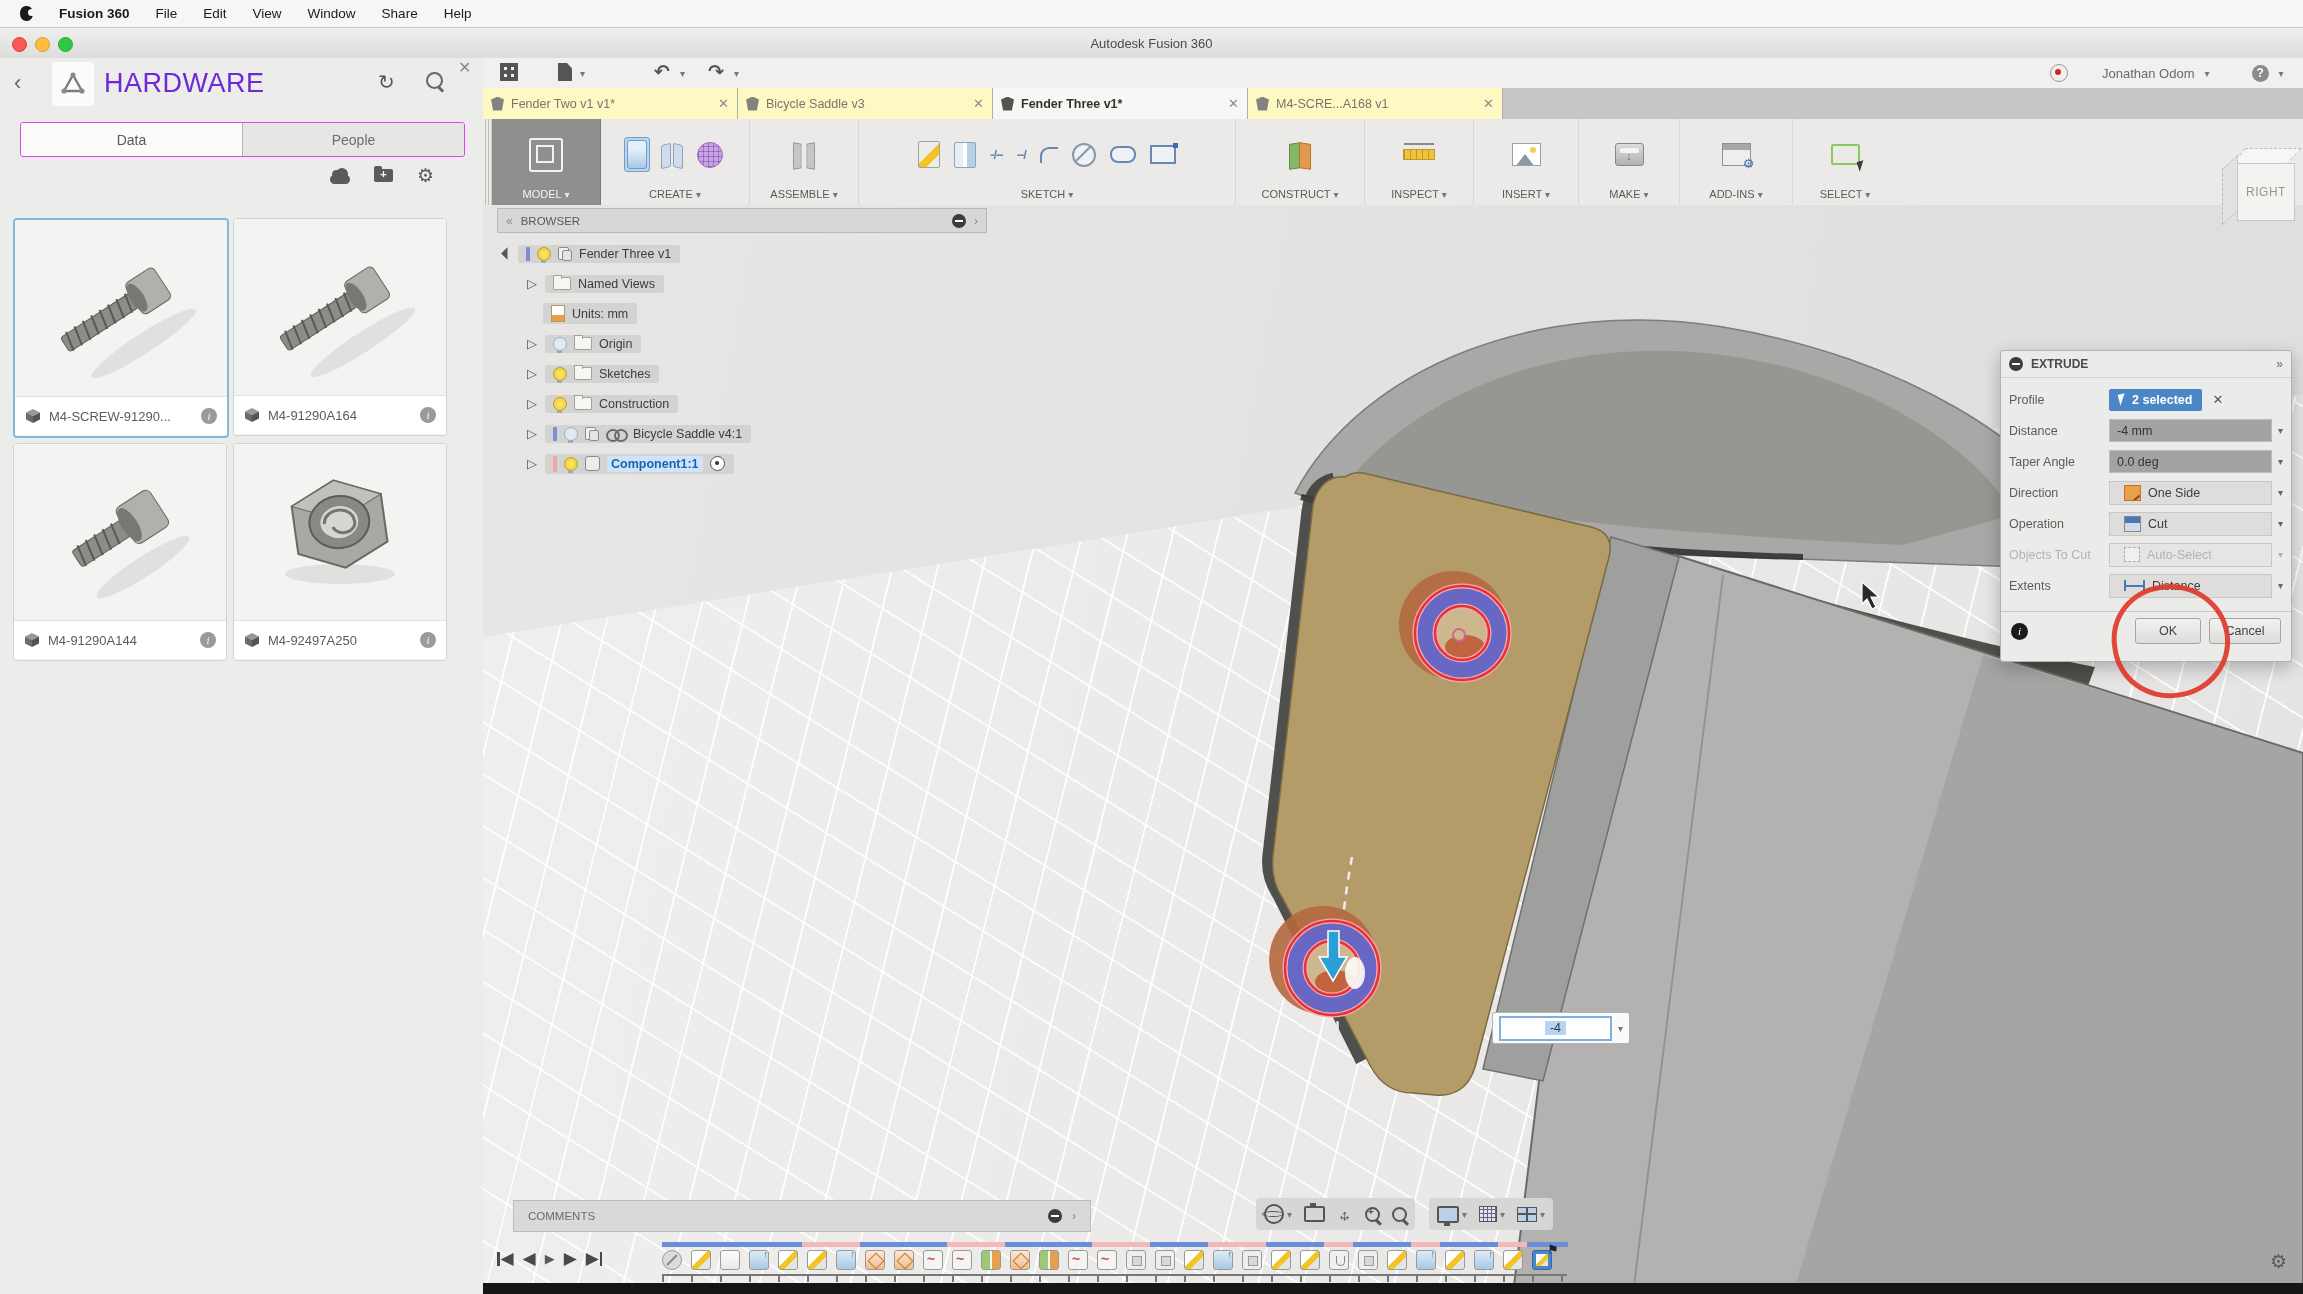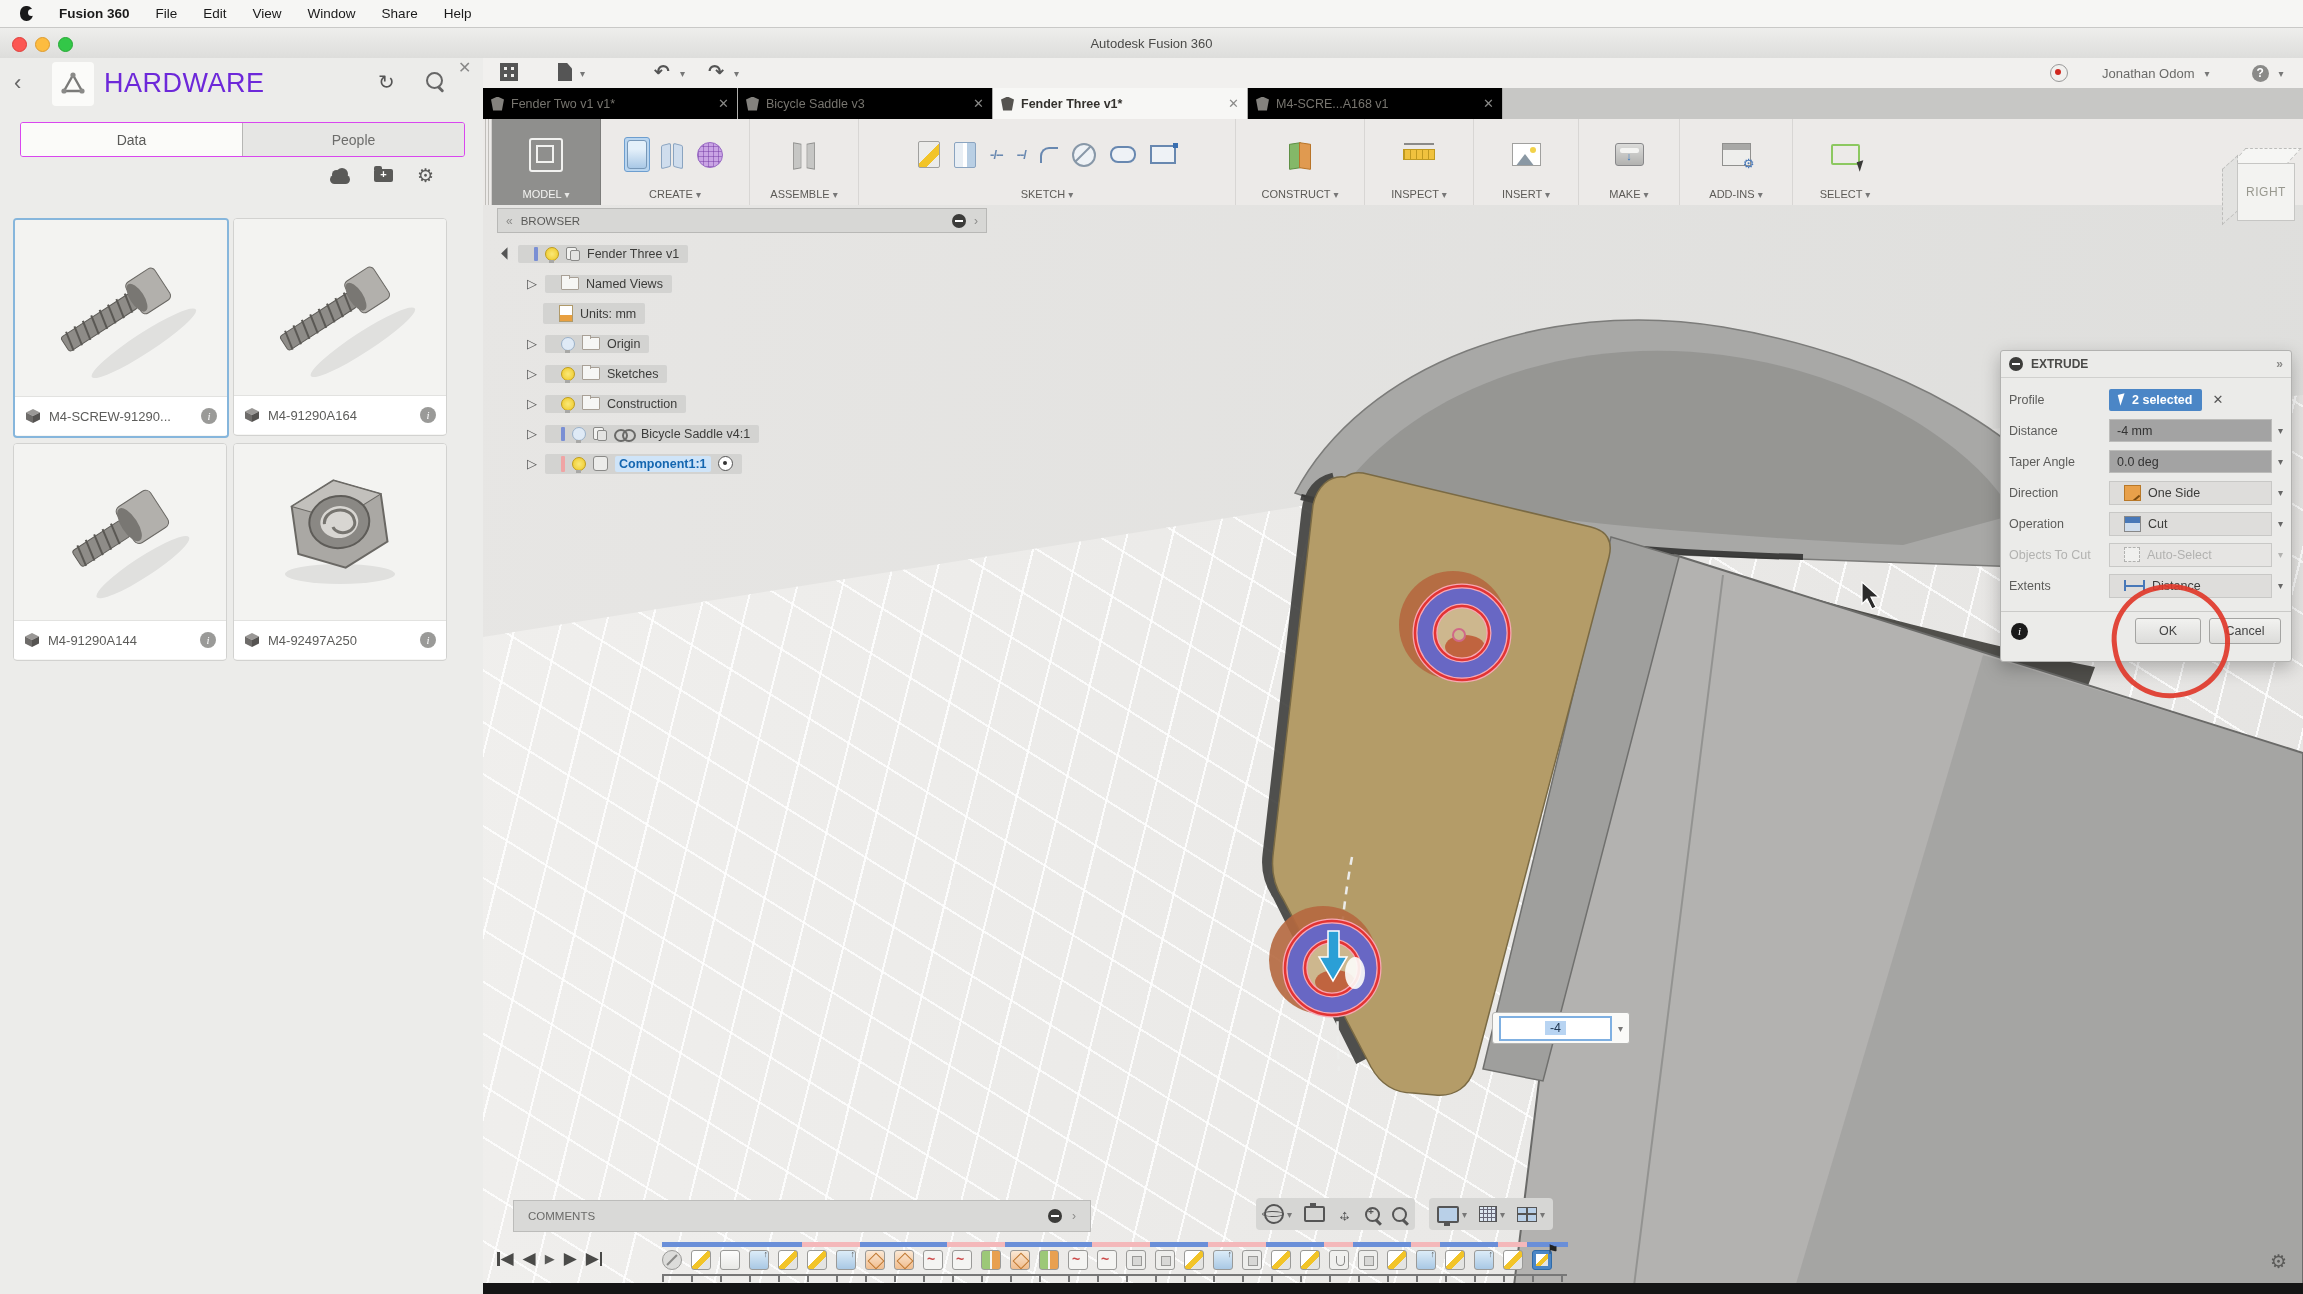--- a/index.html
+++ b/index.html
@@ -66,21 +66,21 @@
   .caret{font-size:10px;color:#777}
   .acct{left:2050px;top:58px;height:30px;display:flex;align-items:center;gap:10px}
   .rec{width:16px;height:16px;border:1.5px solid #999;border-radius:50%;position:relative}
   .rec::after{content:"";position:absolute;left:3.5px;top:3.5px;width:6px;height:6px;background:#d02820;border-radius:50%}
   .acct-name{font-size:13px;color:#6a6a68}
   .help{width:17px;height:17px;border-radius:50%;background:#8a8a88;color:#fff;font-size:12px;
         display:flex;align-items:center;justify-content:center;font-weight:bold}
   
   .tabbar{left:483px;top:88px;width:1820px;height:31px;background:#c7c7c5;border-bottom:1px solid #b0b0ae;display:flex}
   .dtab{width:238px;display:flex;align-items:center;gap:7px;padding:0 8px;font-size:12.5px;color:#77756f;
-        border-right:1px solid #aeaeac;background:#000000}
+        border-right:1px solid #aeaeac;background:#fef9c3}
   .dtab.active{background:#f7f7f5;color:#33312d;font-weight:bold}
   .dtab .x{margin-left:auto;color:#8a8a88;font-weight:normal;font-size:13px}
   .shield{width:13px;height:14px;background:#84827e;flex:none;
           clip-path:polygon(50% 0,100% 22%,84% 100%,16% 100%,0 22%)}
   .dtab.active .shield{background:#55534f}
   
   .ribbon{left:483px;top:119px;width:1820px;height:86px;background:#eceae8;border-bottom:1px solid #c6c6c4;display:flex}
   .rib-grip{width:8px;border-right:1px solid #d2d0ce;background:linear-gradient(90deg,transparent 2px,#c0beba 2px 3px,transparent 3px 5px,#c0beba 5px 6px,transparent 6px)}
   .rgroup{display:flex;flex-direction:column;align-items:center;justify-content:flex-end;
           padding:6px 8px 5px;border-right:1px solid #d8d6d4}
@@ -162,21 +162,21 @@
   .vc-face{position:absolute;left:17px;top:17px;width:56px;height:56px;background:#f3f3f1;border:1px solid #c6c6c4;
            display:flex;align-items:center;justify-content:center;font-size:12px;color:#98988f;letter-spacing:.5px}
   
   .browser{left:497px;top:208px;width:490px;z-index:20;font-size:12.5px}
   .br-head{height:23px;background:#d7d7d5;border:1px solid #b8b8b6;display:flex;align-items:center;padding:0 8px;gap:8px;color:#5a5a58;font-size:11.5px}
   .br-head .spacer{flex:1}
   .darkdot{width:14px;height:14px;border-radius:50%;background:#3c3c3a;position:relative}
   .darkdot::after{content:"";position:absolute;left:3px;top:6px;width:8px;height:2px;background:#fff}
   .br-rows{padding-top:8px;display:flex;flex-direction:column;gap:5px}
   .br-row{display:flex;align-items:center;height:25px;gap:6px}
-  .pill{display:flex;align-items:center;gap:7px;background:#d3d3d1;padding:2px 9px 2px 16px;border-radius:2px;color:#3c3c3a}
+  .pill{display:flex;align-items:center;gap:7px;background:#d3d3d1;padding:2px 9px 2px 8px;border-radius:2px;color:#3c3c3a}
   .pill .bar{width:4px;align-self:stretch;border-radius:1px}
   .tri-exp{width:0;height:0;border-left:9px solid #555;border-top:9px solid transparent;transform:rotate(45deg);margin-left:2px}
   .tri-col{color:#555;font-size:13px;width:14px;text-align:center}
   .bulb{width:12px;height:12px;border-radius:50%;position:relative;flex:none}
   .bulb.on{background:radial-gradient(#fae878,#eec824);border:1px solid #bf9c1c}
   .bulb.off{background:#dfeaf6;border:1px solid #9ab0c8}
   .bulb::after{content:"";position:absolute;left:3px;bottom:-3px;width:5px;height:3px;background:#a8a8a6}
   .fold{width:16px;height:11px;background:#f6f6f4;border:1px solid #a8a096;border-radius:1px;position:relative;flex:none}
   .fold::before{content:"";position:absolute;left:-1px;top:-3px;width:7px;height:3px;background:#f6f6f4;border:1px solid #a8a096;border-bottom:none}
   .comp{width:14px;height:14px;position:relative;flex:none}

